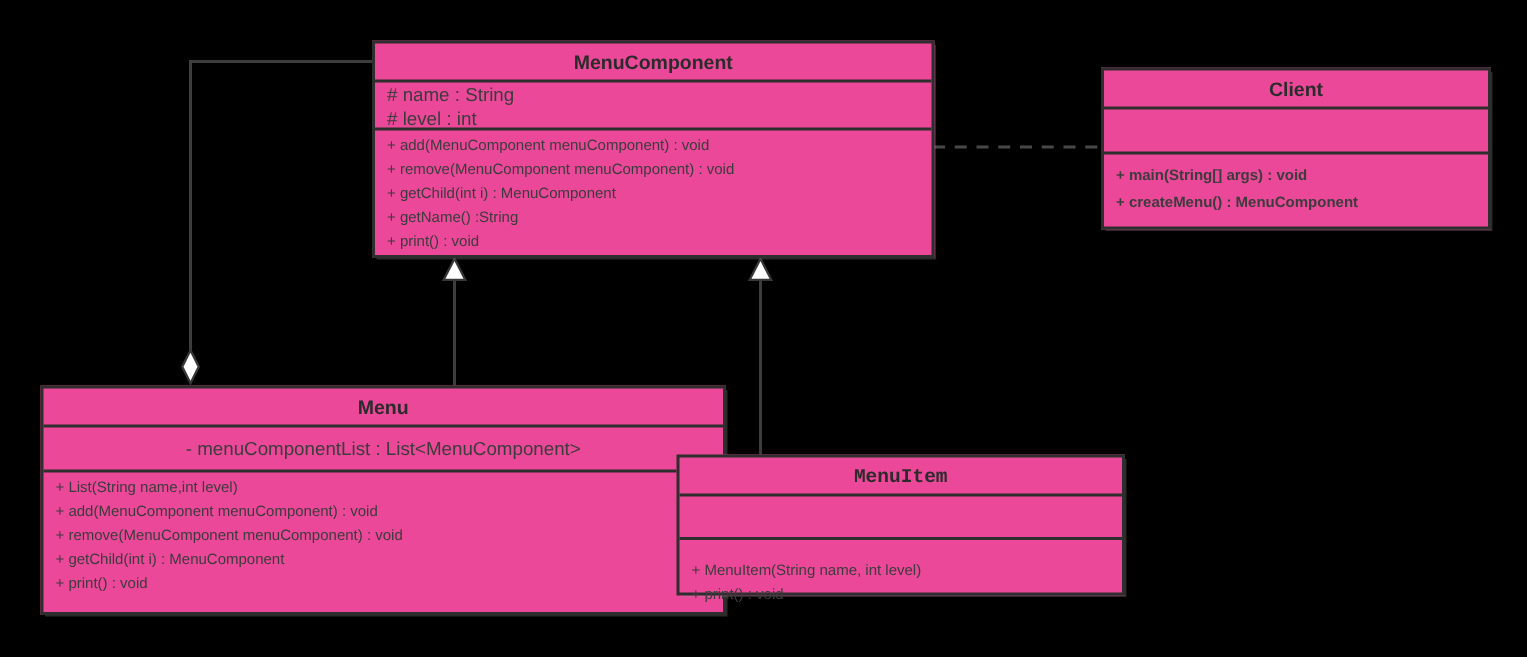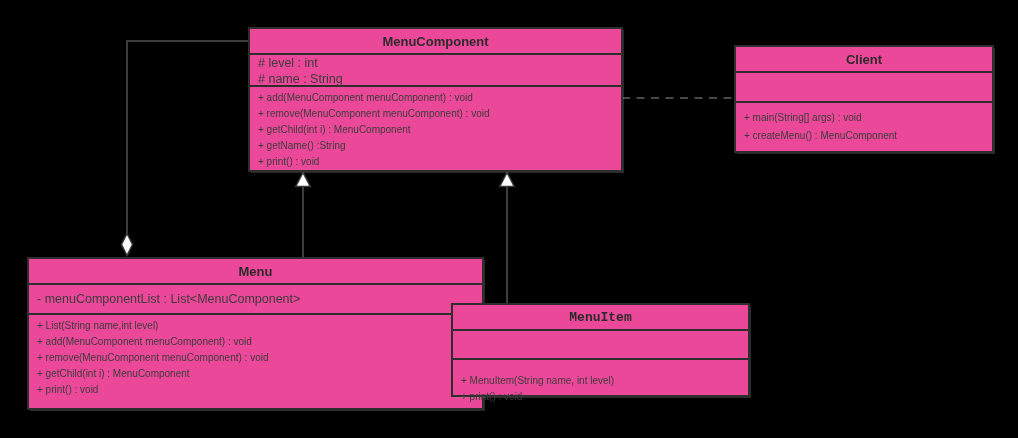--- a/index.html
+++ b/index.html
@@ -33,27 +33,27 @@
   
   .pos-menucomponent{left:248px;top:27px;width:375px;height:145px;}
   .pos-menucomponent .uml-title{height:24px;}
   .pos-menucomponent .uml-attrs{height:32px;padding-top:1px;}
   .pos-menucomponent .uml-attrs .member{line-height:15.5px;}
 
   
   .pos-client{left:734px;top:45px;width:260px;height:108px;}
   .pos-client .uml-title{height:24px;}
   .pos-client .uml-attrs{height:30px;}
-  .pos-client .uml-methods{padding-top:6px;}
+  .pos-client .uml-methods{padding-top:6px;font-weight:bold;}
   .pos-client .uml-methods .member{line-height:17.5px;}
 
   
   .pos-menu{left:27px;top:257px;width:457px;height:153px;}
   .pos-menu .uml-title{height:24px;}
-  .pos-menu .uml-attrs{height:30px;display:flex;flex-direction:column;justify-content:center;padding-top:0;}
+  .pos-menu .uml-attrs{height:30px;display:flex;flex-direction:column;justify-content:center;padding-top:0;align-items:center;}
 
   
   .pos-menuitem{left:451px;top:303px;width:299px;height:94px;}
   .pos-menuitem .uml-title{height:24px;font-family:Liberation Mono, monospace;}
   .pos-menuitem .uml-attrs{height:29px;}
   .pos-menuitem .uml-methods{padding-top:13px;}
 </style>
 </head>
 <body>
 
@@ -69,22 +69,22 @@
 
     <path class="wire" d="M507,303 V186"></path>
     <polygon class="marker" points="507,172.5 499.8,186.5 514.2,186.5"></polygon>
 
     <path class="wire dashed" d="M622,98 H734"></path>
   </svg>
 
   <div class="uml-class pos-menucomponent">
     <div class="uml-title">MenuComponent</div>
     <div class="uml-attrs">
+        <div class="member"># name : String</div>
         <div class="member"># level : int</div>
-        <div class="member"># name : String</div>
       </div>
     <div class="uml-methods">
         <div class="member">+ add(MenuComponent menuComponent) : void</div>
         <div class="member">+ remove(MenuComponent menuComponent) : void</div>
         <div class="member">+ getChild(int i) : MenuComponent</div>
         <div class="member">+ getName() :String</div>
         <div class="member">+ print() : void</div>
       </div>
   </div>
 

